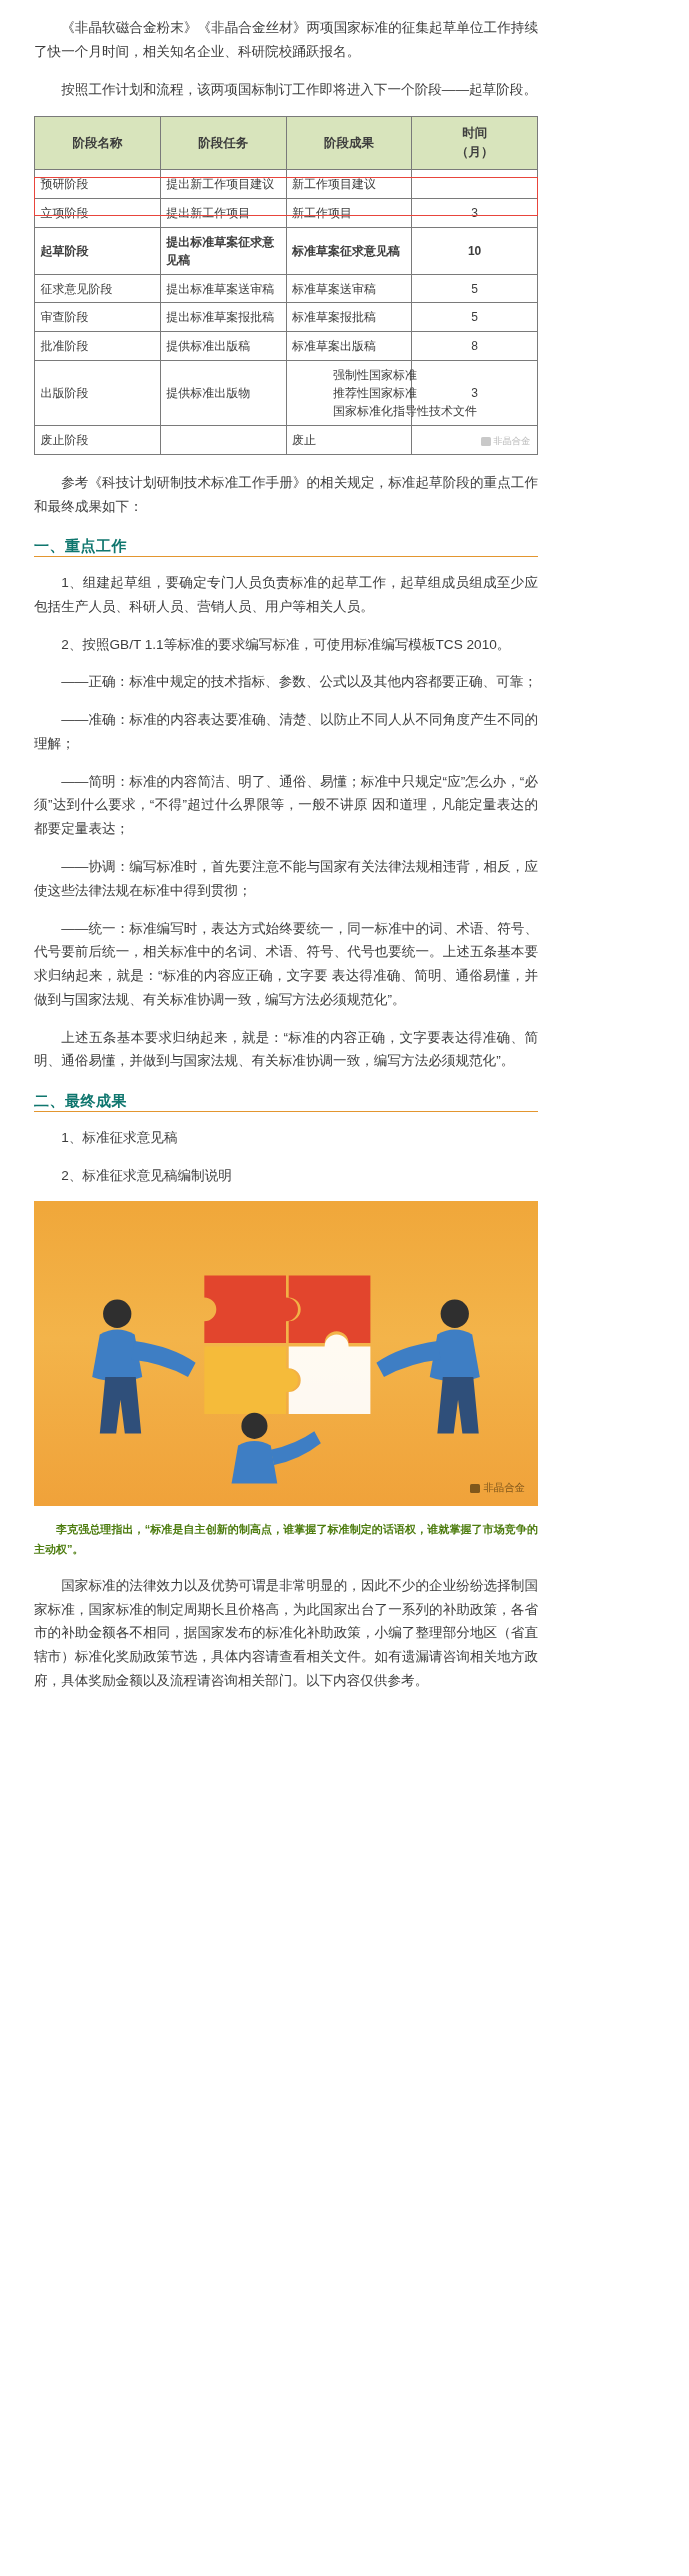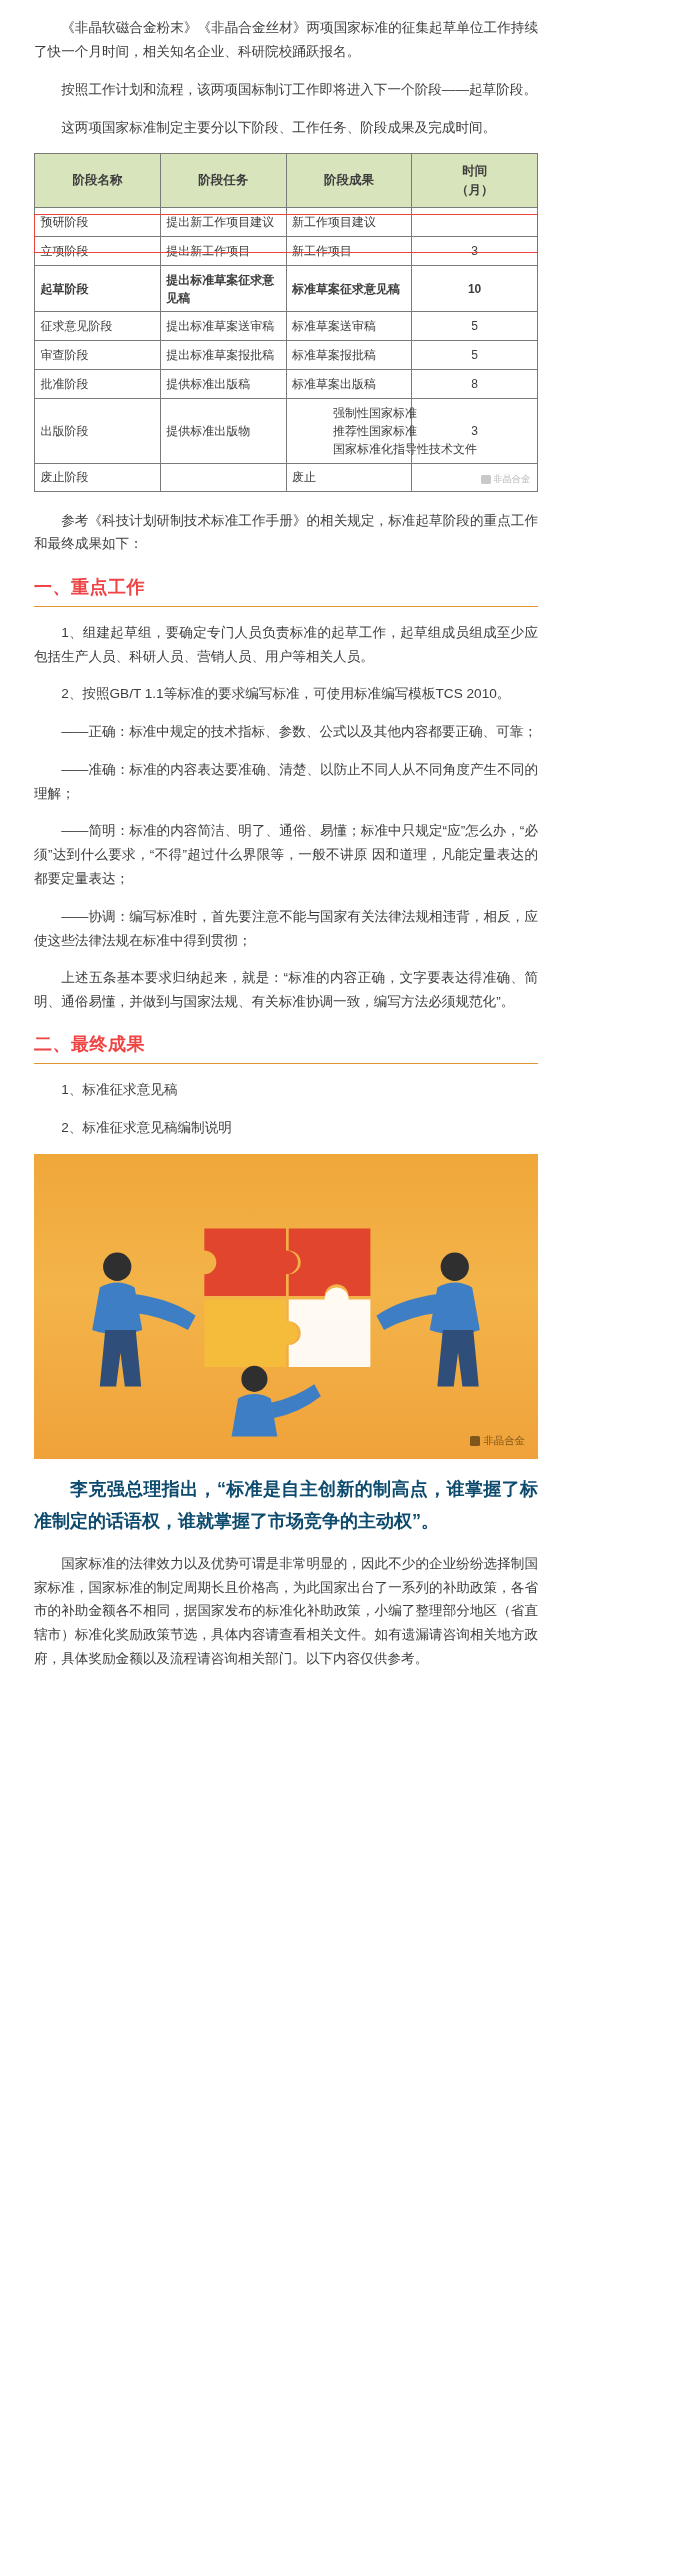--- a/index.html
+++ b/index.html
@@ -94,25 +94,25 @@
   .wm-logo {
     width: 9.3px;
     height: 9.3px;
     border-radius: 1.6px;
     background: #c9c9c9;
     display: inline-block;
   }
 
   
   .section-head {
-    font-size: 18px;
-    font-weight: bold;
-    color: #ef4444;
+    font-size: 15px;
+    font-weight: bold;
+    color: #0f766e;
     border-bottom: 1.1px solid #e3962f;
-    padding-bottom: 7px;
+    padding-bottom: 0;
     margin: 18.5px 0 14px 0;
     letter-spacing: 0.5px;
   }
 
   
   .figure {
     position: relative;
     width: 100%;
     height: 305px;
     margin: 8.7px 0 14px 0;
@@ -133,37 +133,36 @@
   .fig-wm .wm-logo { background: #6d4a16; }
 
   .puzzle {
     position: absolute;
     left: 50%;
     top: 52%;
     transform: translate(-50%, -50%);
   }
 
   .red-note {
-    font-size: 18px;
+    font-size: 11px;
     line-height: 1.8;
-    color: #0c4a6e;
+    color: #4d7c0f;
     font-weight: bold;
     text-indent: 2em;
     margin: 0 0 14px 0;
     text-align: justify;
   }
 </style>
 </head>
 <body>
 
 <div class="page">
 
   <p class="para">《非晶软磁合金粉末》《非晶合金丝材》两项国家标准的征集起草单位工作持续了快一个月时间，相关知名企业、科研院校踊跃报名。</p>
   <p class="para">按照工作计划和流程，该两项国标制订工作即将进入下一个阶段——起草阶段。</p>
-  <p class="para">这两项国家标准制定主要分以下阶段、工作任务、阶段成果及完成时间。</p>
 
   <div class="table-wrap">
     <table class="stages">
       <thead>
         <tr>
           <th>阶段名称</th>
           <th>阶段任务</th>
           <th>阶段成果</th>
           <th>
             <div>时间</div>
@@ -236,20 +235,21 @@
   <p class="para">参考《科技计划研制技术标准工作手册》的相关规定，标准起草阶段的重点工作和最终成果如下：</p>
 
   <div class="section-head">一、重点工作</div>
 
   <p class="para">1、组建起草组，要确定专门人员负责标准的起草工作，起草组成员组成至少应包括生产人员、科研人员、营销人员、用户等相关人员。</p>
   <p class="para">2、按照GB/T 1.1等标准的要求编写标准，可使用标准编写模板TCS 2010。</p>
   <p class="para">——正确：标准中规定的技术指标、参数、公式以及其他内容都要正确、可靠；</p>
   <p class="para">——准确：标准的内容表达要准确、清楚、以防止不同人从不同角度产生不同的理解；</p>
   <p class="para">——简明：标准的内容简洁、明了、通俗、易懂；标准中只规定“应”怎么办，“必须”达到什么要求，“不得”超过什么界限等，一般不讲原 因和道理，凡能定量表达的都要定量表达；</p>
   <p class="para">——协调：编写标准时，首先要注意不能与国家有关法律法规相违背，相反，应使这些法律法规在标准中得到贯彻；</p>
+  <p class="para">——统一：标准编写时，表达方式始终要统一，同一标准中的词、术语、符号、代号要前后统一，相关标准中的名词、术语、符号、代号也要统一。上述五条基本要求归纳起来，就是：“标准的内容应正确，文字要 表达得准确、简明、通俗易懂，并做到与国家法规、有关标准协调一致，编写方法必须规范化”。</p>
   <p class="para">上述五条基本要求归纳起来，就是：“标准的内容正确，文字要表达得准确、简明、通俗易懂，并做到与国家法规、有关标准协调一致，编写方法必须规范化”。</p>
 
   <div class="section-head">二、最终成果</div>
 
   <p class="para tight">1、标准征求意见稿</p>
   <p class="para tight">2、标准征求意见稿编制说明</p>
 
   <div class="figure">
     <svg class="puzzle" width="490" height="256" viewBox="0 0 900 470">
 

